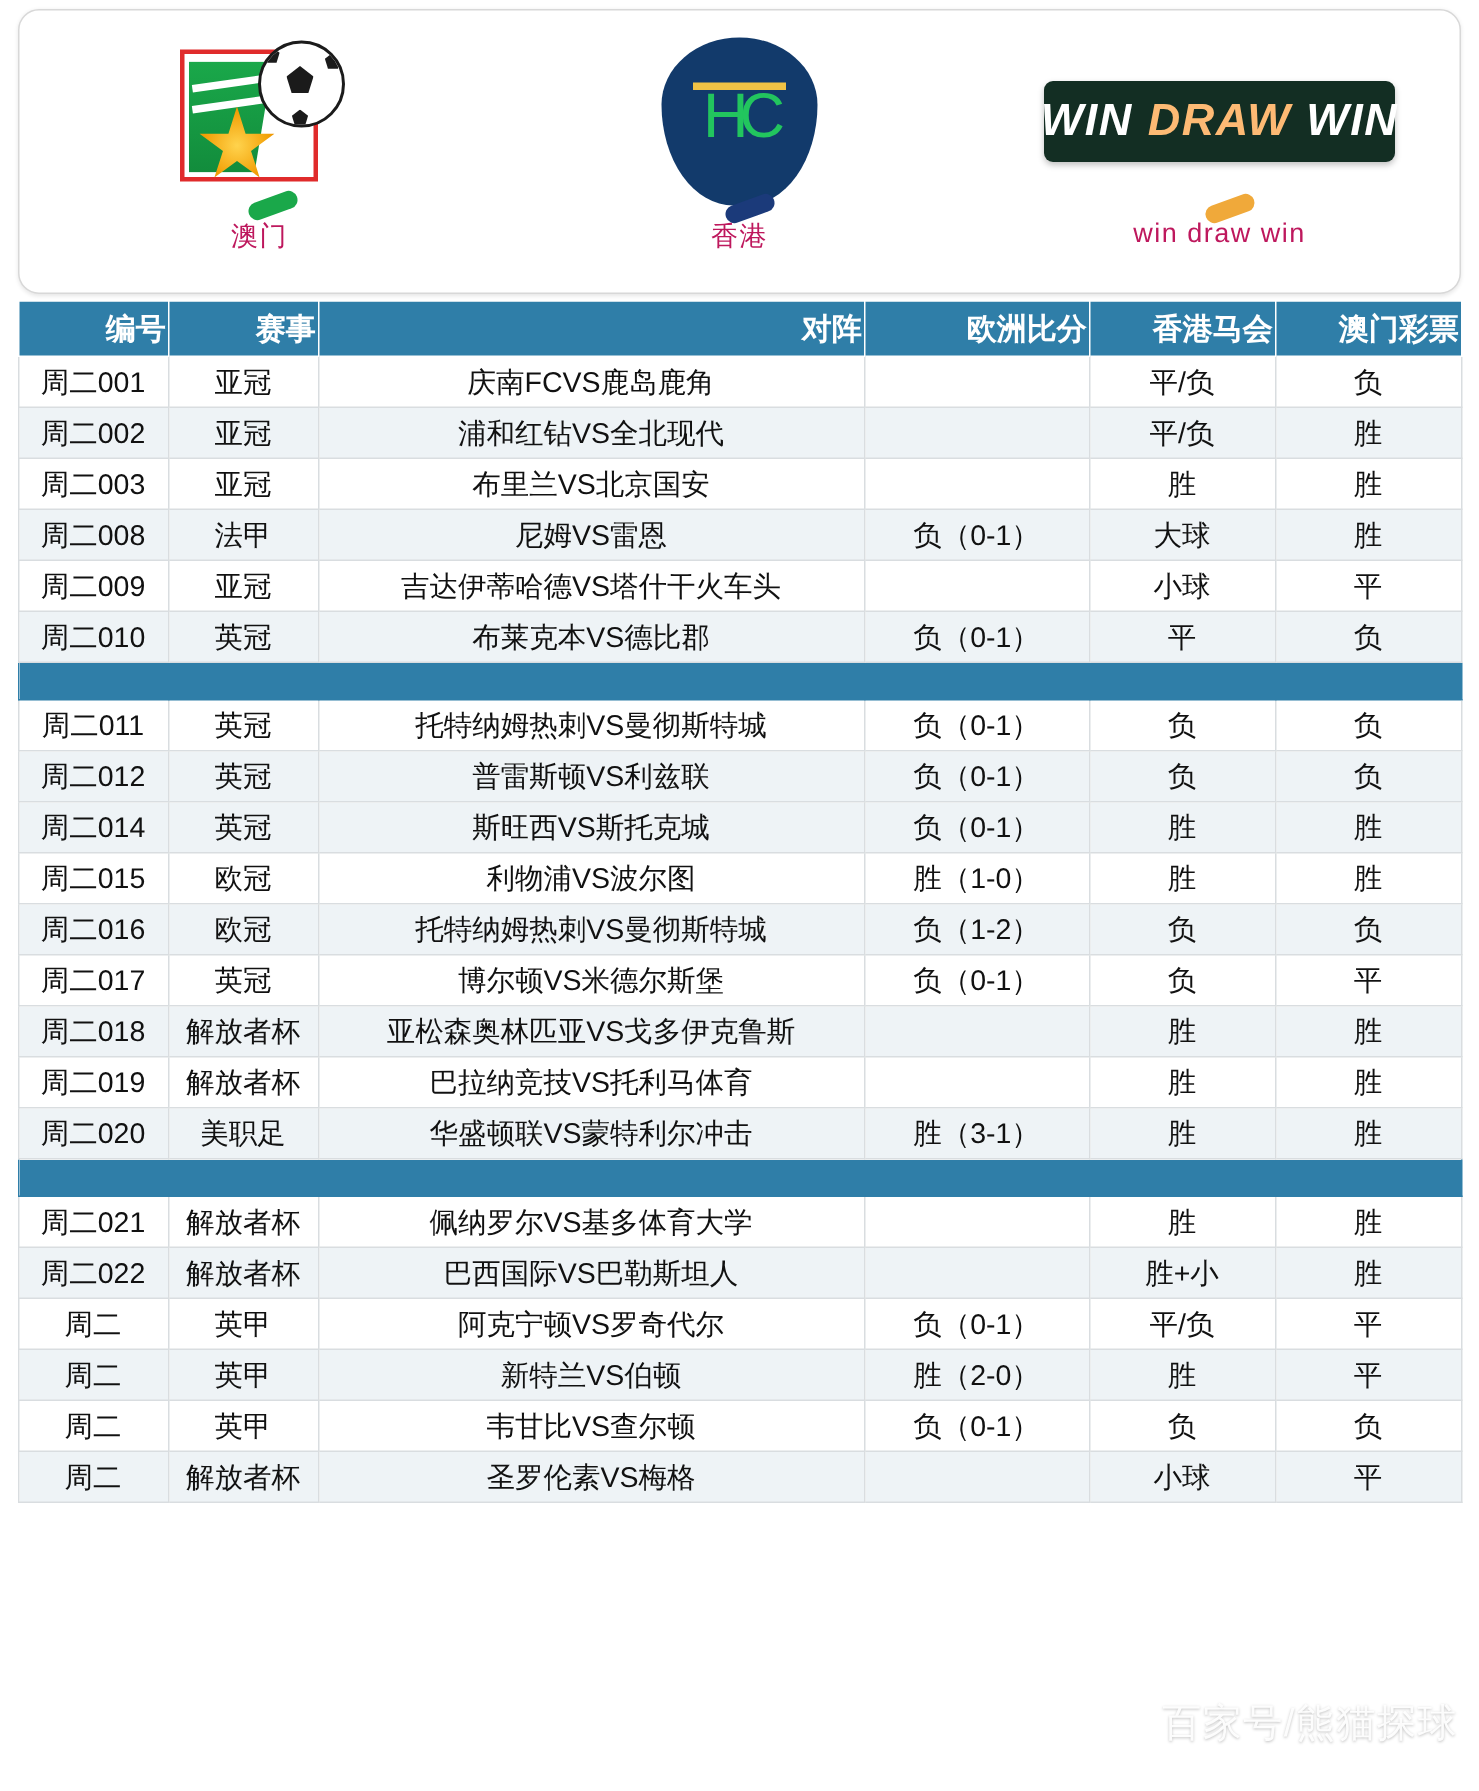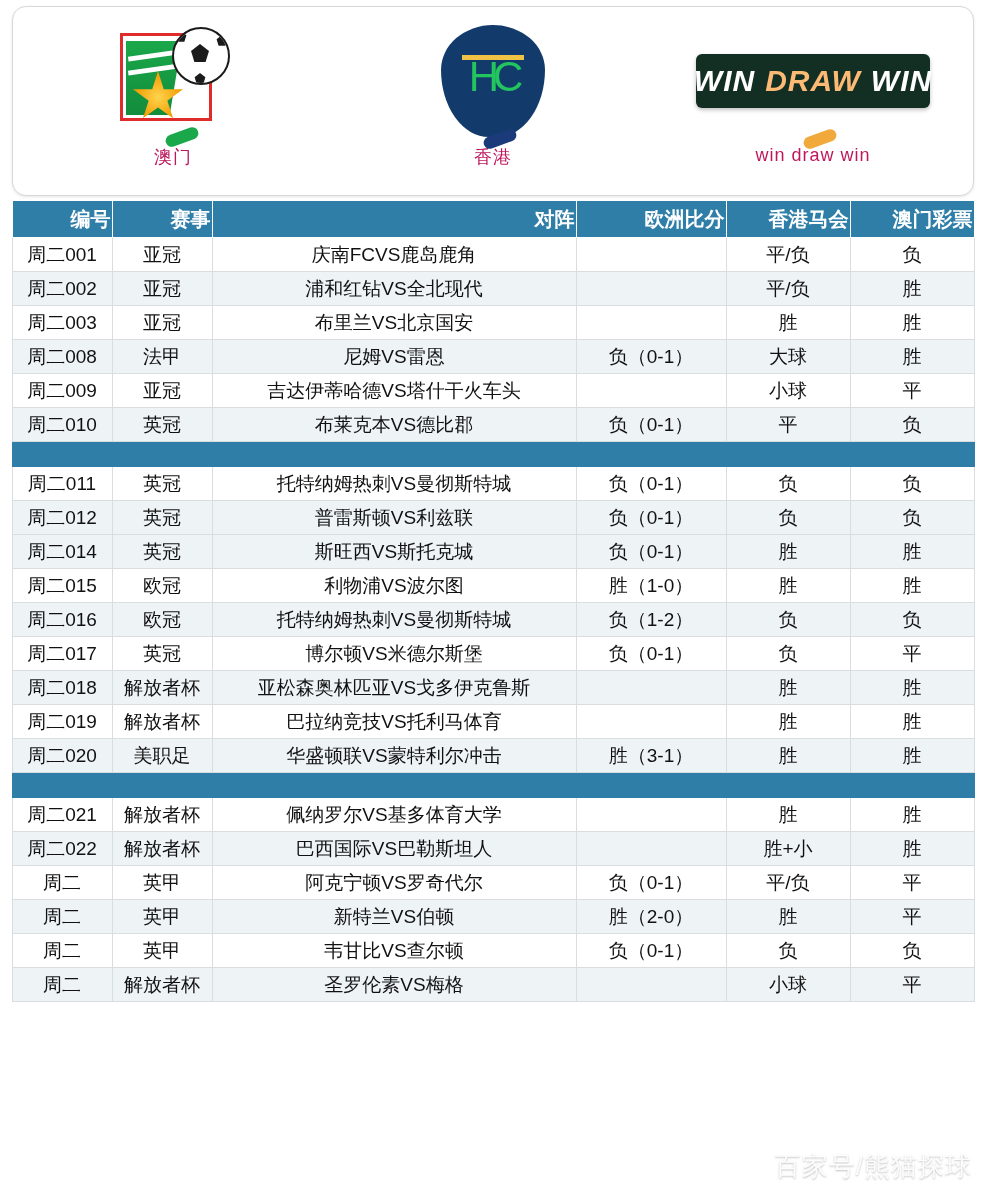--- a/index.html
+++ b/index.html
@@ -209,21 +209,21 @@
   .col-no    { width: 100px; }
   .col-comp  { width: 100px; }
   .col-match { width: 364px; }
   .col-euro  { width: 150px; }
   .col-hk    { width: 124px; }
   .col-macau { width: 124px; }
 
   .watermark {
     position: absolute;
     right: 14px;
-    bottom: 10px;
+    bottom: 28px;
     font-size: 26px;
     color: rgba(255,255,255,0.92);
     text-shadow: 0 1px 2px rgba(0,0,0,0.25);
     letter-spacing: 1px;
     pointer-events: none;
   }
 </style>
 </head>
 <body>
 

